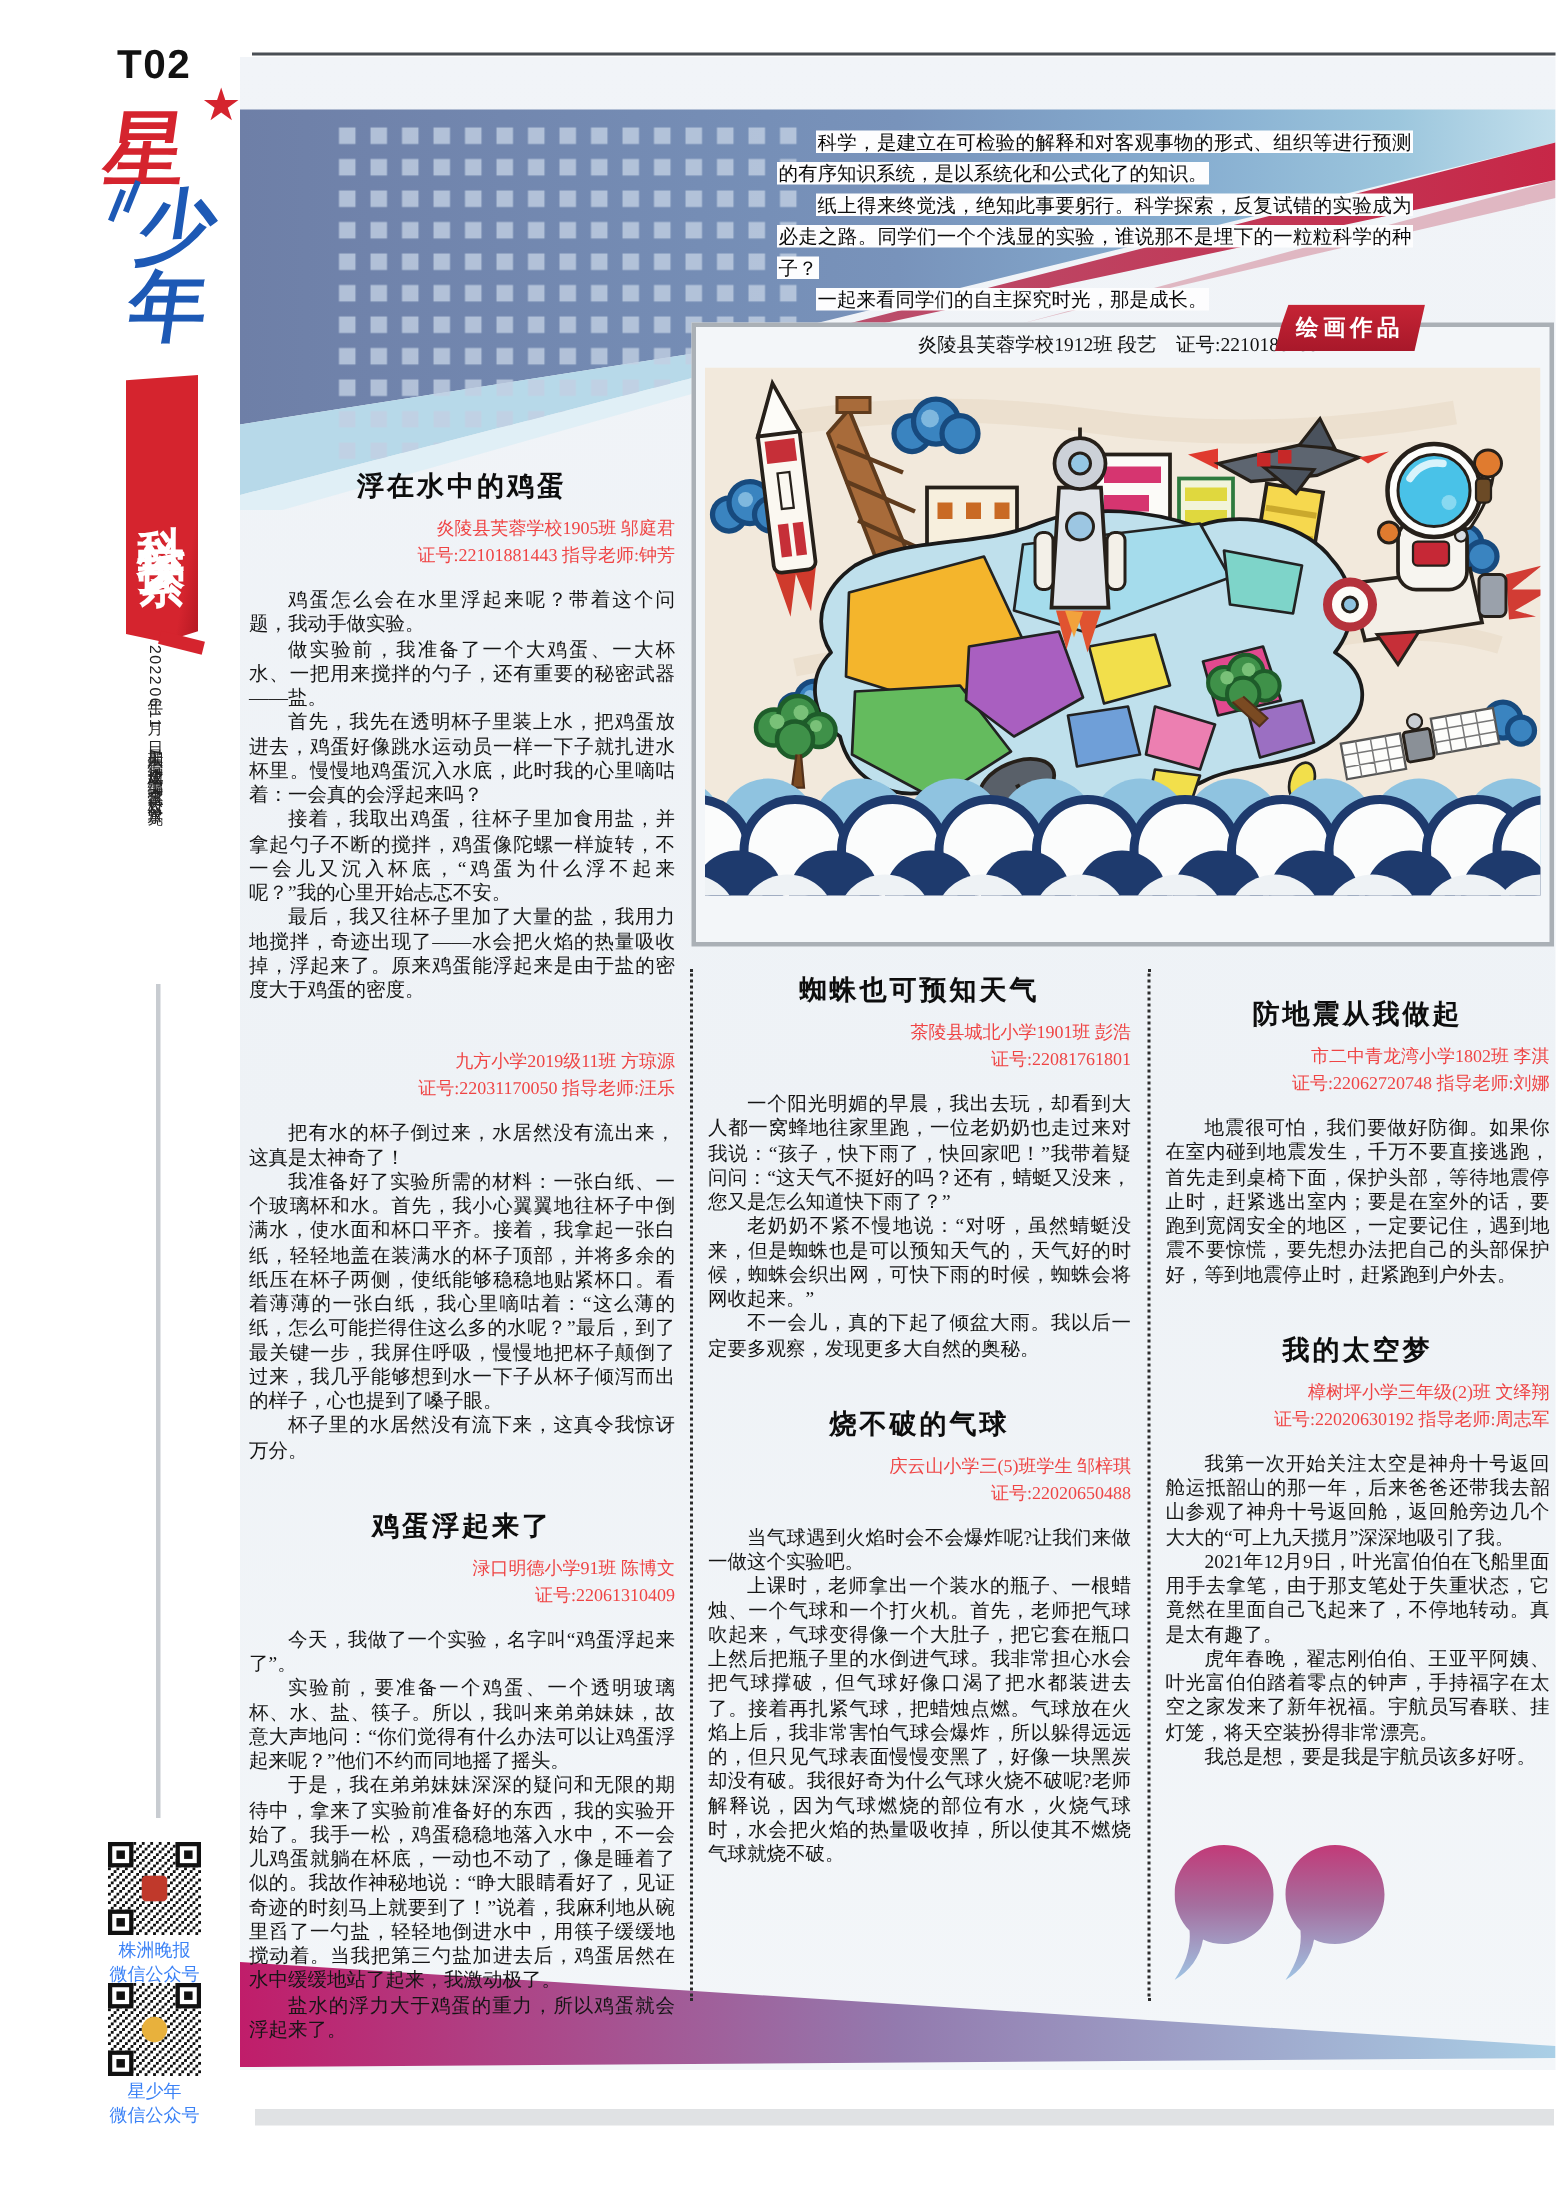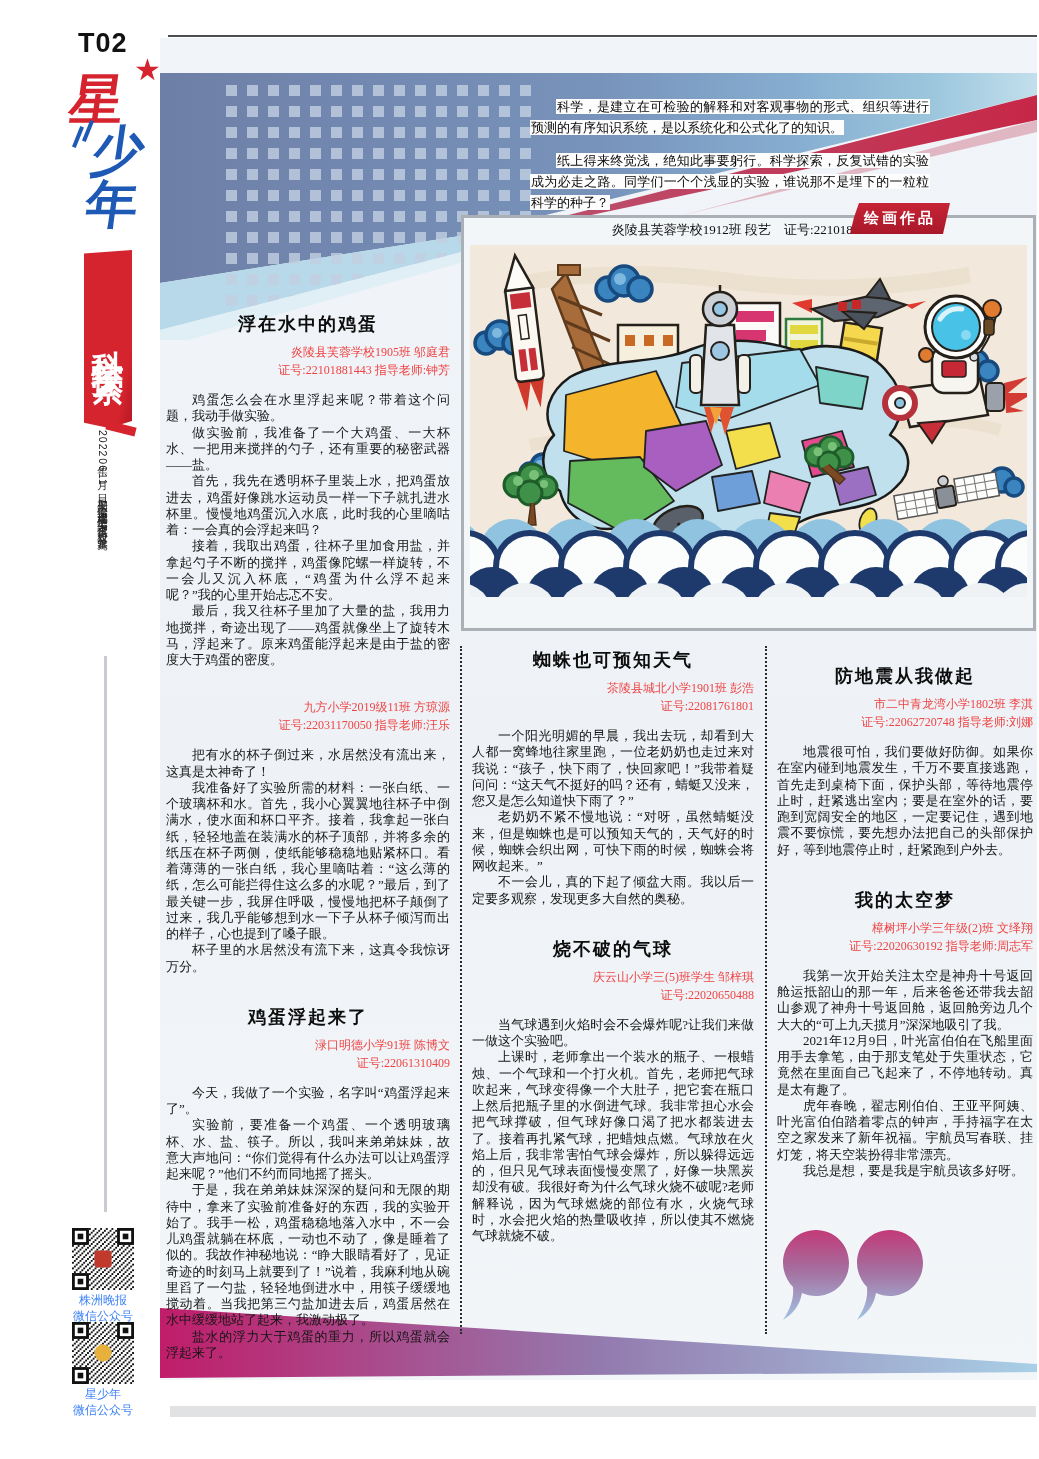--- a/index.html
+++ b/index.html
@@ -22,21 +22,21 @@
   .ribbon-fold{left:106px;top:424px;width:30px;height:9px;background:#d5242e;transform:rotate(14deg);}
   .dateline{left:96px;top:430px;height:230px;writing-mode:vertical-rl;font-size:10.5px;letter-spacing:1px;color:#222;}
   .vline{left:104px;top:656px;width:3px;height:556px;background:#c8ccd1;}
   .qr-label{width:96px;text-align:center;font-size:12px;line-height:1.3;color:#3b82f6;}
 
   
   .topline{left:168px;top:35px;width:869px;height:2px;background:#4a4f55;}
   .contentbg{left:160px;top:38px;width:877px;height:1342px;
              background:linear-gradient(180deg,#f1f4f8 0%,#eef2f6 55%,#f3f6f9 100%);}
   .editor-note{left:518px;top:84px;width:424px;}
-  .editor-note p{margin:12px;font-size:13px;line-height:1.62;text-indent:2em;text-align:justify;
+  .editor-note p{margin:0;font-size:13px;line-height:1.62;text-indent:2em;text-align:justify;
                  color:#0a0a0a;font-family:"Liberation Serif",serif;}
   .editor-note .hl{background:#fdfdfe;padding:0 1px;-webkit-box-decoration-break:clone;box-decoration-break:clone;}
   .editor-note .sig{text-align:right;font-size:13.5px;margin-top:8px;padding-right:44px;text-indent:0;}
 
   
   .frame{left:461px;top:215px;width:575px;height:416px;border:3px solid #aab0b6;background:#f3f6f9;box-sizing:border-box;}
   .cap1{margin-top:9px;text-align:center;font-size:17px;font-weight:600;letter-spacing:1px;color:#101010;font-family:"Liberation Serif",serif;}
   .cap2{margin-top:3px;text-align:center;font-size:13px;color:#101010;font-family:"Liberation Serif",serif;}
   .artimg{display:block;margin:6px auto 0;}
   .badge{left:850px;top:203px;width:100px;height:31px;background:linear-gradient(180deg,#c62435,#a8182a);
@@ -408,21 +408,21 @@
   <div class="col col1">
     <article class="art">
       <h2 class="t">浮在水中的鸡蛋</h2>
       <div class="by">炎陵县芙蓉学校1905班 邬庭君</div>
       <div class="by">证号:22101881443 指导老师:钟芳</div>
       <div class="body">
         <p>鸡蛋怎么会在水里浮起来呢？带着这个问题，我动手做实验。</p>
         <p>做实验前，我准备了一个大鸡蛋、一大杯水、一把用来搅拌的勺子，还有重要的秘密武器——盐。</p>
         <p>首先，我先在透明杯子里装上水，把鸡蛋放进去，鸡蛋好像跳水运动员一样一下子就扎进水杯里。慢慢地鸡蛋沉入水底，此时我的心里嘀咕着：一会真的会浮起来吗？</p>
         <p>接着，我取出鸡蛋，往杯子里加食用盐，并拿起勺子不断的搅拌，鸡蛋像陀螺一样旋转，不一会儿又沉入杯底，“鸡蛋为什么浮不起来呢？”我的心里开始忐忑不安。</p>
-        <p>最后，我又往杯子里加了大量的盐，我用力地搅拌，奇迹出现了——鸡蛋就像坐上了旋转木马，浮起来了。原来鸡蛋能浮起来是由于盐的密度大于鸡蛋的密度。</p>
+        <p>最后，我又往杯子里加了大量的盐，我用力地搅拌，奇迹出现了——水会把火焰的热量吸收掉，浮起来了。原来鸡蛋能浮起来是由于盐的密度大于鸡蛋的密度。</p>
       </div>
     </article>
     <article class="art">
       <div class="by">九方小学2019级11班 方琼源</div>
       <div class="by">证号:22031170050 指导老师:汪乐</div>
       <div class="body">
         <p>把有水的杯子倒过来，水居然没有流出来，这真是太神奇了！</p>
         <p>我准备好了实验所需的材料：一张白纸、一个玻璃杯和水。首先，我小心翼翼地往杯子中倒满水，使水面和杯口平齐。接着，我拿起一张白纸，轻轻地盖在装满水的杯子顶部，并将多余的纸压在杯子两侧，使纸能够稳稳地贴紧杯口。看着薄薄的一张白纸，我心里嘀咕着：“这么薄的纸，怎么可能拦得住这么多的水呢？”最后，到了最关键一步，我屏住呼吸，慢慢地把杯子颠倒了过来，我几乎能够想到水一下子从杯子倾泻而出的样子，心也提到了嗓子眼。</p>
         <p>杯子里的水居然没有流下来，这真令我惊讶万分。</p>
       </div>

